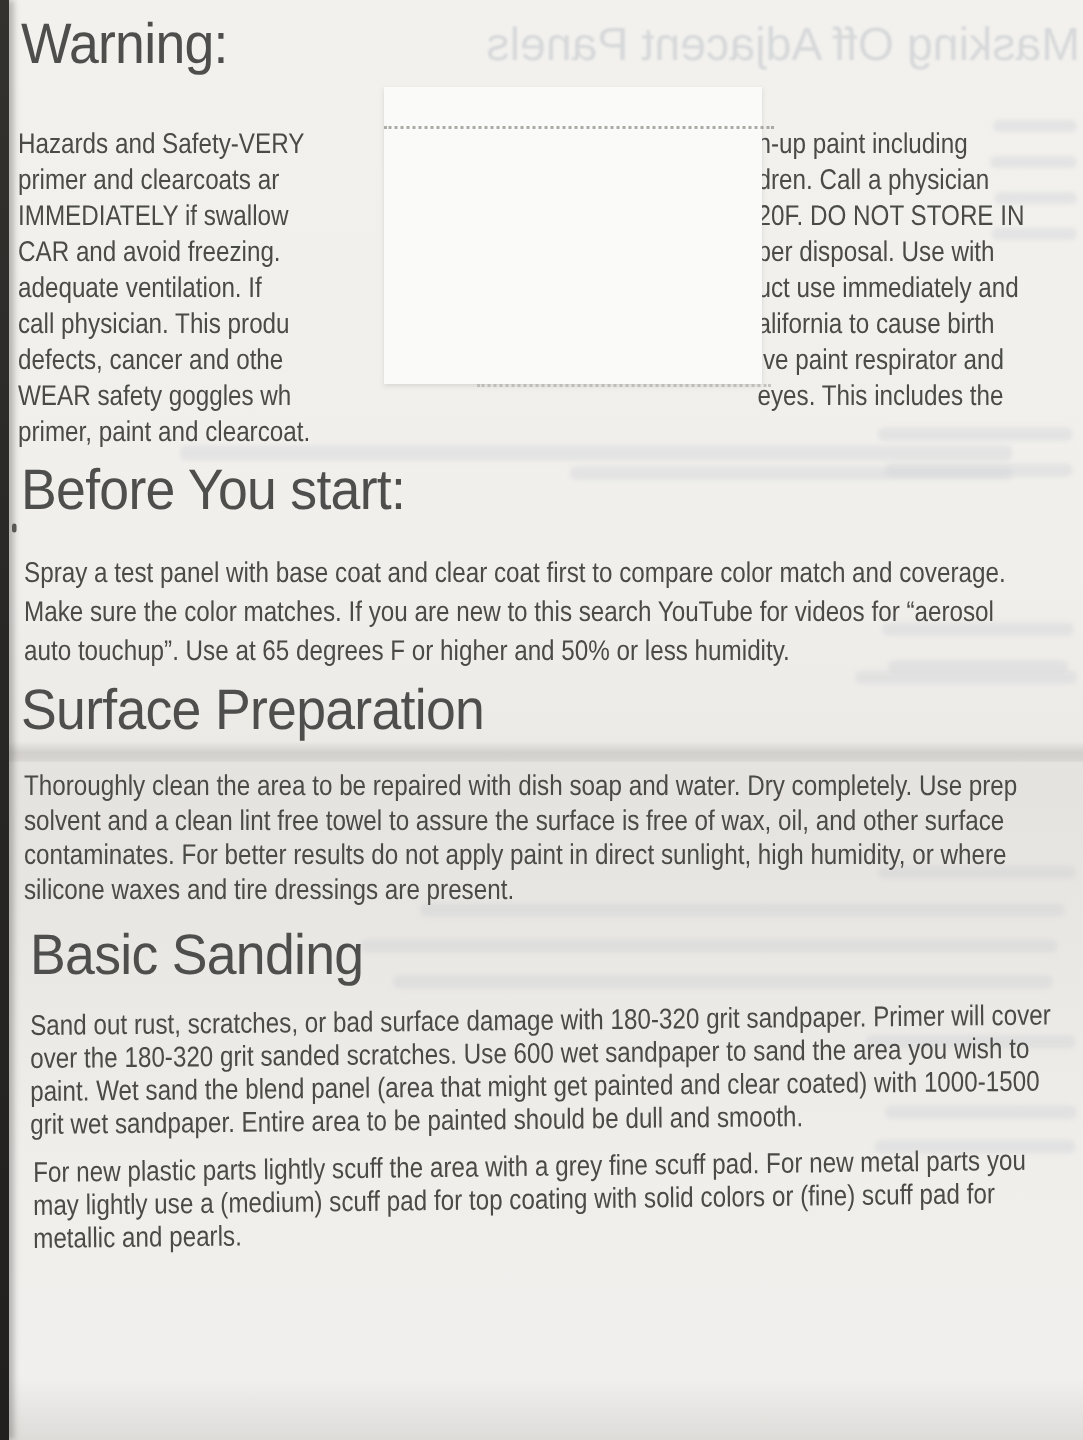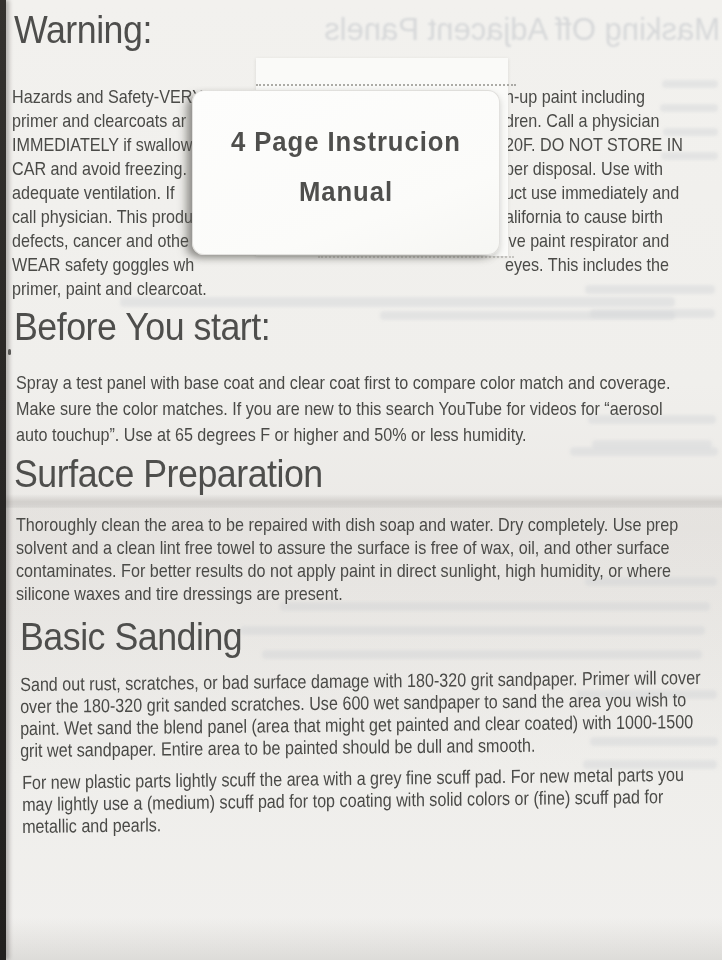--- a/index.html
+++ b/index.html
@@ -128,24 +128,20 @@
   <div class="body-line txt" style="left:505px;top:182px;">uct use immediately and</div>
   <div class="body-line txt" style="left:505px;top:206px;">alifornia to cause birth</div>
   <div class="body-line txt" style="left:505px;top:230px;">ive paint respirator and</div>
   <div class="body-line txt" style="left:505px;top:254px;">eyes. This includes the</div>
 
   <div class="body-line txt" style="left:12px;top:278px;">primer, paint and clearcoat.</div>
 
   <div id="backing-paper"></div>
   <div id="perforation-top"></div>
   <div id="perforation-bottom"></div>
-  <div id="sticker">
-    <div class="sticker-line" style="top:36px;">4 Page Instrucion</div>
-    <div class="sticker-line" style="top:86px;">Manual</div>
-  </div>
 
   <div class="h1 txt" style="left:14px;top:305px;">Before You start:</div>
   <div id="stray-mark"></div>
   <div class="body-line txt" style="left:16px;top:372px;">Spray a test panel with base coat and clear coat first to compare color match and coverage.</div>
   <div class="body-line txt" style="left:16px;top:398px;">Make sure the color matches.  If you are new to this search YouTube for videos for “aerosol</div>
   <div class="body-line txt" style="left:16px;top:424px;">auto touchup”.  Use at 65 degrees F or higher and 50% or less humidity.</div>
 
   <div class="h1 txt" style="left:14px;top:452px;">Surface Preparation</div>
   <div class="body-line txt" style="left:16px;top:514px;">Thoroughly clean the area to be repaired with dish soap and water.  Dry completely. Use prep</div>
   <div class="body-line txt" style="left:16px;top:537px;">solvent and a clean lint free towel to assure the surface is free of wax, oil, and other surface</div>

